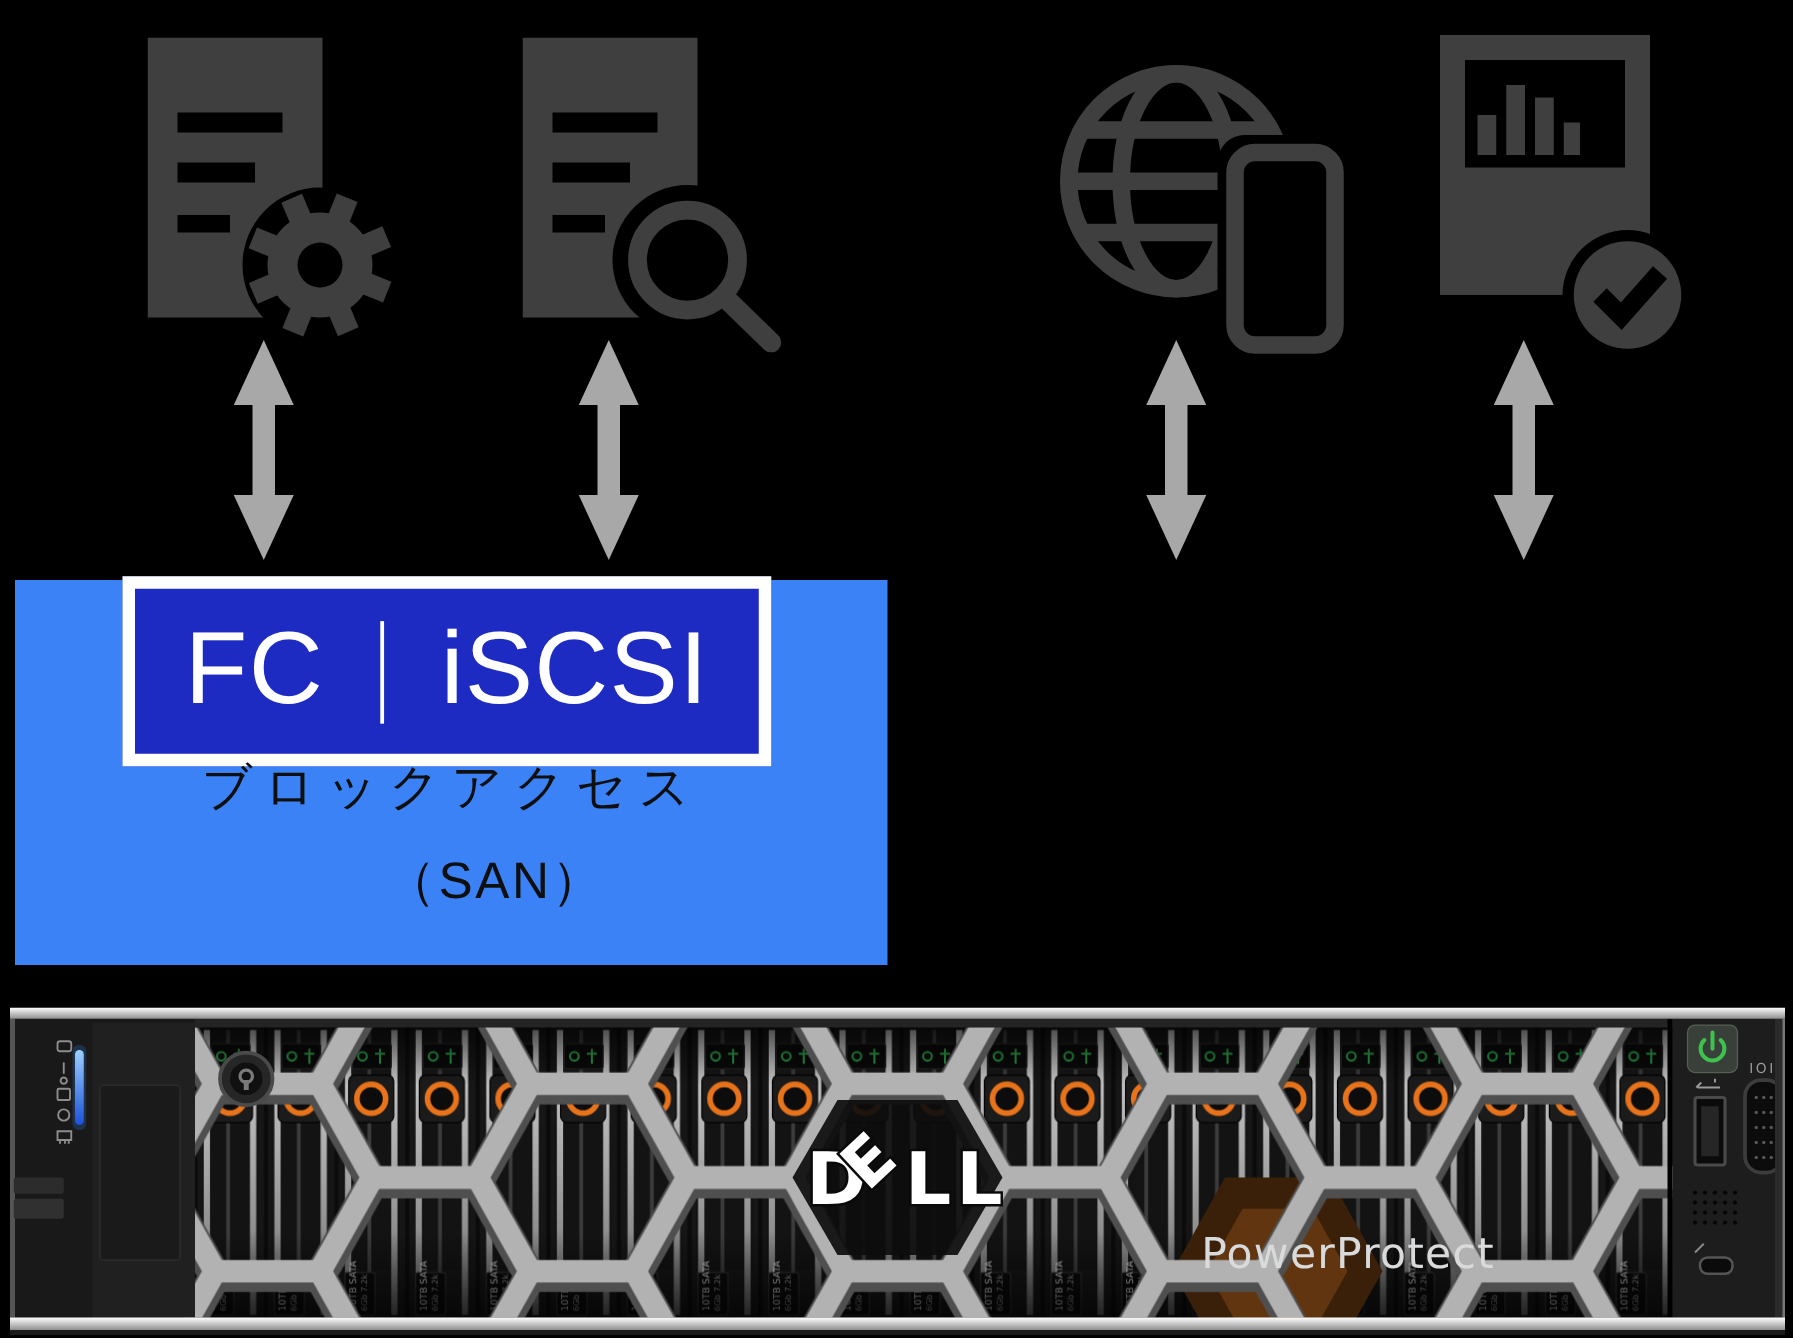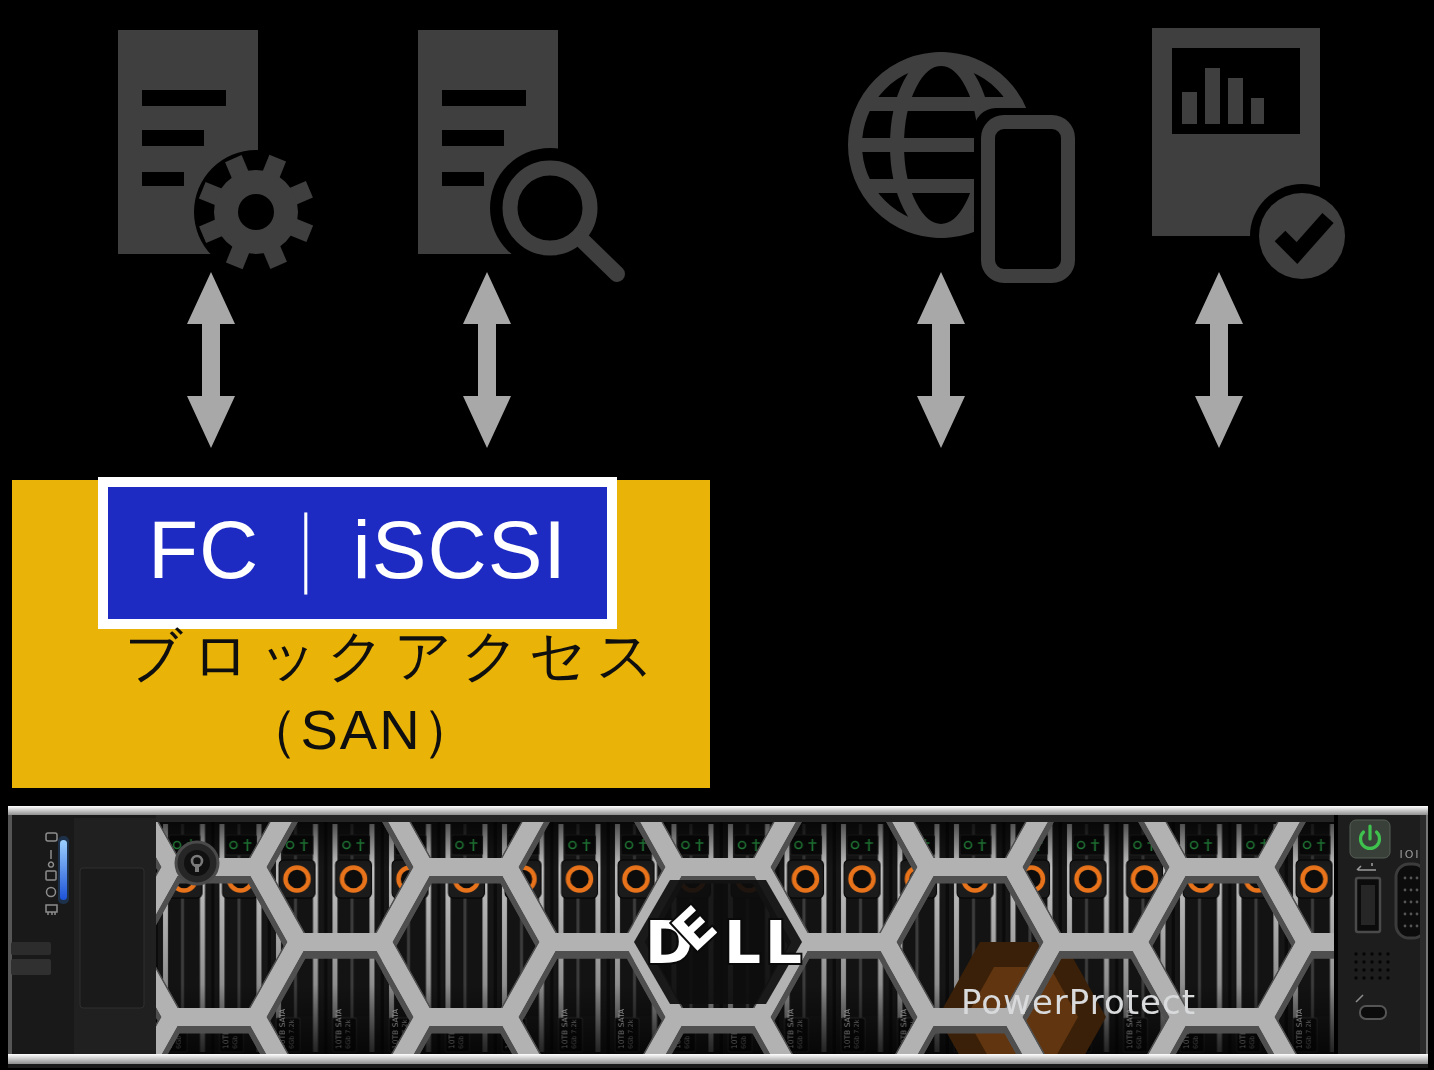--- a/index.html
+++ b/index.html
@@ -3,28 +3,28 @@
 <meta charset="utf-8">
 <style>
   html,body{margin:0;padding:0;background:#000;}
   .canvas{position:relative;width:1434px;height:1070px;background:#000;overflow:hidden;
           font-family:"Liberation Sans","DejaVu Sans",sans-serif;}
   
   .icon-svg{position:absolute;}
   
   .arrow-svg{position:absolute;top:272px;width:64px;height:176px;}
   
-  .access-block{position:absolute;top:480px;height:308px;background:#eab308;}
+  .access-block{position:absolute;top:464px;height:308px;background:#3b82f6;}
   .banner{position:absolute;top:-3px;left:86px;width:519px;height:152px;box-sizing:border-box;
           border:10px solid #fff;background:#1E2BC3;display:flex;align-items:center;justify-content:center;}
   .banner-text{color:#fff;font-size:82px;letter-spacing:1px;white-space:nowrap;padding-bottom:4px;}
   .banner-text .sep{display:inline-block;margin:0 6px;font-weight:normal;transform:scaleX(.6);position:relative;top:-4px;}
   .jp{position:absolute;left:0;width:100%;text-align:center;color:#0f0f0f;white-space:nowrap;}
-  .jp1{top:138px;font-size:57px;letter-spacing:9px;padding-left:33px;}
-  .jp2{top:213px;font-size:56px;letter-spacing:2px;}
+  .jp1{top:138px;font-size:40px;letter-spacing:9px;}
+  .jp2{top:213px;font-size:41px;letter-spacing:2px;padding-left:35px;}
   .server-svg{position:absolute;left:8px;top:806px;width:1420px;height:262px;}
   text{font-family:"DejaVu Sans","Liberation Sans",sans-serif;}
 </style>
 </head>
 <body>
 
 <div class="canvas">
 
   <svg class="icon-svg" style="left:118px;top:30px" width="200" height="248" viewBox="0 0 200 248">
     <rect x="0" y="0" width="140" height="224" fill="#3F3F3F"></rect>

